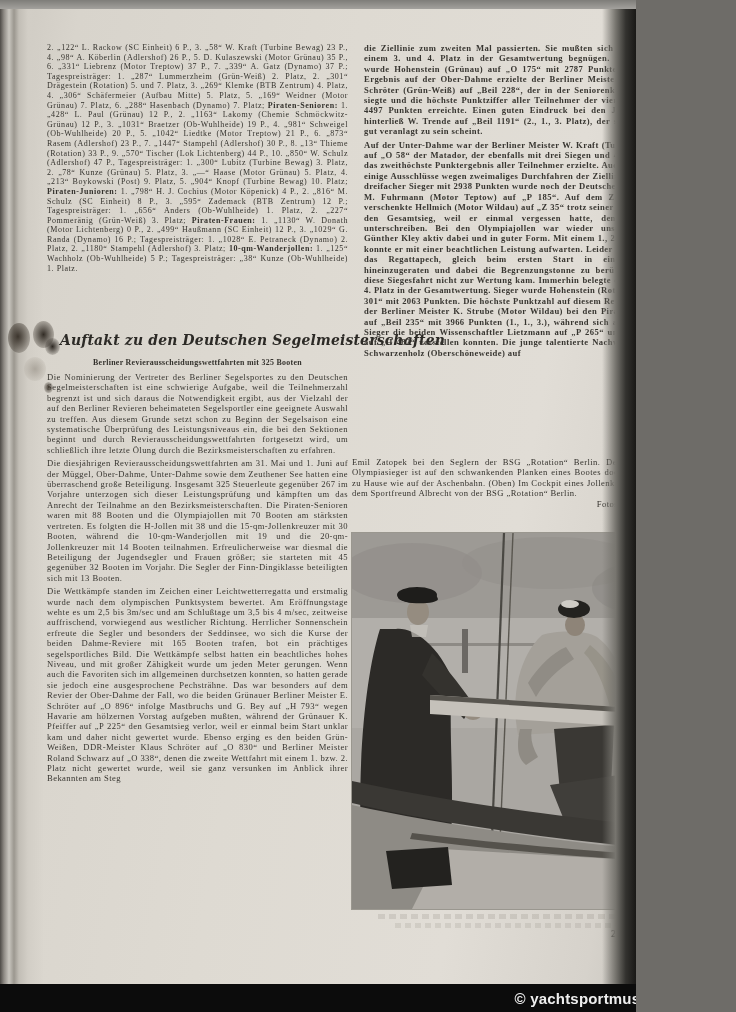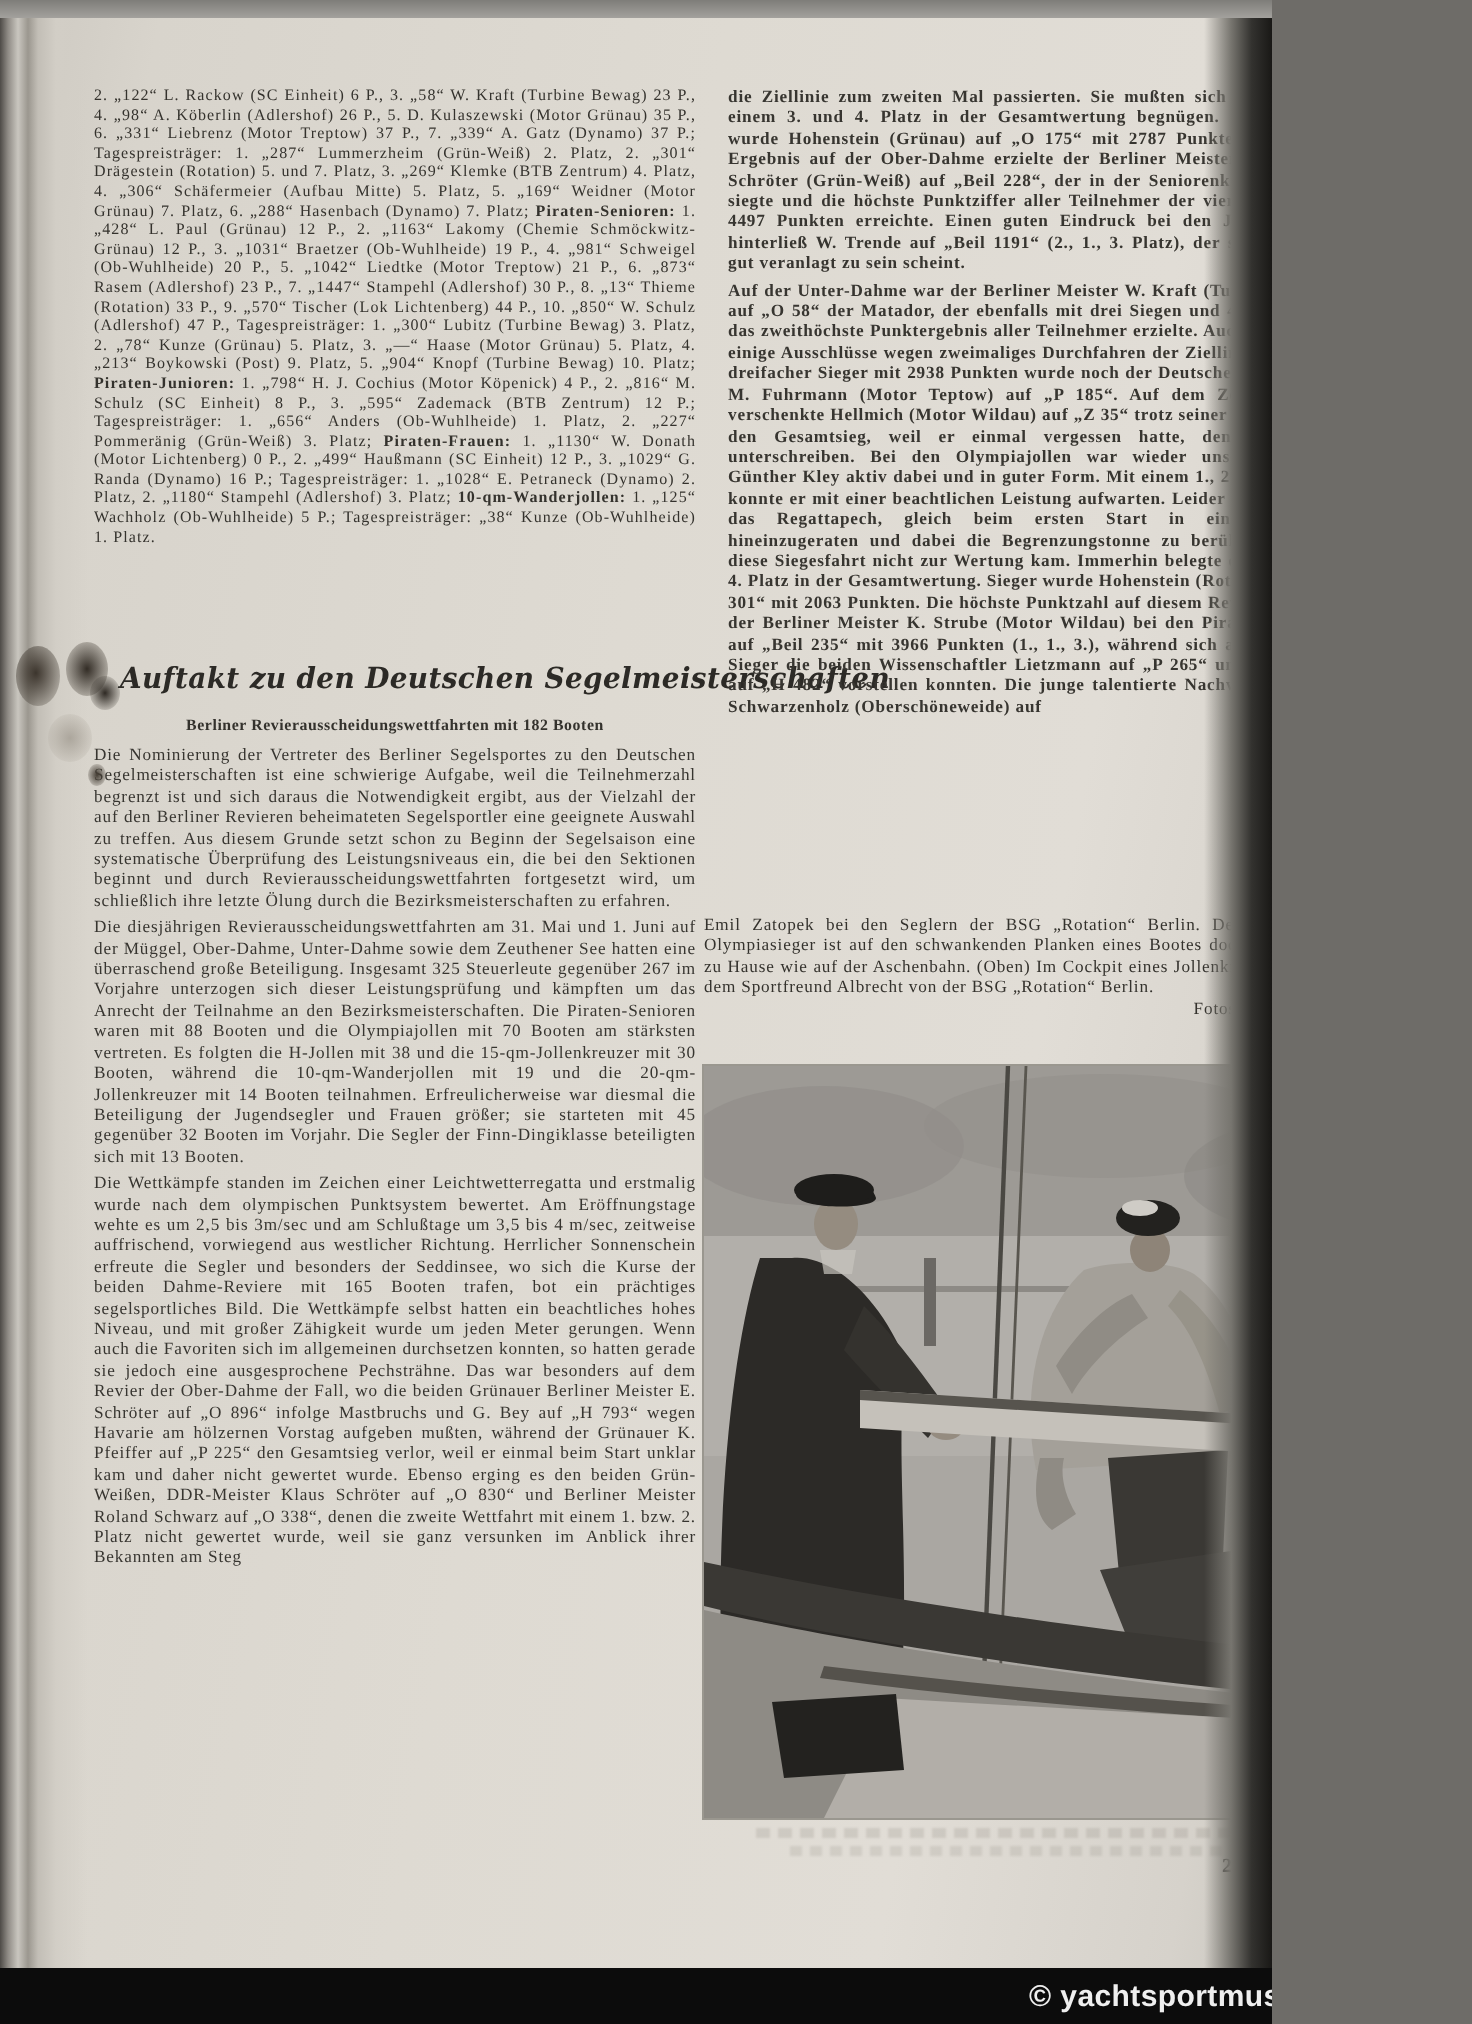--- a/index.html
+++ b/index.html
@@ -65,21 +65,21 @@
 
   <div class="blob b1"></div>
   <div class="blob b2"></div>
   <div class="blob b3"></div>
   <div class="blob b4"></div>
   <div class="blob b5"></div>
 
   <div class="results"><span>2. „122“ L. Rackow (SC Einheit) 6 P., 3. „58“ W. Kraft (Turbine Bewag) 23 P., 4. „98“ A. Köberlin (Adlershof) 26 P., 5. D. Kulaszewski (Motor Grünau) 35 P., 6. „331“ Liebrenz (Motor Treptow) 37 P., 7. „339“ A. Gatz (Dynamo) 37 P.; Tagespreisträger: 1. „287“ Lummerzheim (Grün-Weiß) 2. Platz, 2. „301“ Drägestein (Rotation) 5. und 7. Platz, 3. „269“ Klemke (BTB Zentrum) 4. Platz, 4. „306“ Schäfermeier (Aufbau Mitte) 5. Platz, 5. „169“ Weidner (Motor Grünau) 7. Platz, 6. „288“ Hasenbach (Dynamo) 7. Platz; </span><span class="b">Piraten-Senioren:</span><span> 1. „428“ L. Paul (Grünau) 12 P., 2. „1163“ Lakomy (Chemie Schmöckwitz-Grünau) 12 P., 3. „1031“ Braetzer (Ob-Wuhlheide) 19 P., 4. „981“ Schweigel (Ob-Wuhlheide) 20 P., 5. „1042“ Liedtke (Motor Treptow) 21 P., 6. „873“ Rasem (Adlershof) 23 P., 7. „1447“ Stampehl (Adlershof) 30 P., 8. „13“ Thieme (Rotation) 33 P., 9. „570“ Tischer (Lok Lichtenberg) 44 P., 10. „850“ W. Schulz (Adlershof) 47 P., Tagespreisträger: 1. „300“ Lubitz (Turbine Bewag) 3. Platz, 2. „78“ Kunze (Grünau) 5. Platz, 3. „—“ Haase (Motor Grünau) 5. Platz, 4. „213“ Boykowski (Post) 9. Platz, 5. „904“ Knopf (Turbine Bewag) 10. Platz; </span><span class="b">Piraten-Junioren:</span><span> 1. „798“ H. J. Cochius (Motor Köpenick) 4 P., 2. „816“ M. Schulz (SC Einheit) 8 P., 3. „595“ Zademack (BTB Zentrum) 12 P.; Tagespreisträger: 1. „656“ Anders (Ob-Wuhlheide) 1. Platz, 2. „227“ Pommeränig (Grün-Weiß) 3. Platz; </span><span class="b">Piraten-Frauen:</span><span> 1. „1130“ W. Donath (Motor Lichtenberg) 0 P., 2. „499“ Haußmann (SC Einheit) 12 P., 3. „1029“ G. Randa (Dynamo) 16 P.; Tagespreisträger: 1. „1028“ E. Petraneck (Dynamo) 2. Platz, 2. „1180“ Stampehl (Adlershof) 3. Platz; </span><span class="b">10-qm-Wanderjollen:</span><span> 1. „125“ Wachholz (Ob-Wuhlheide) 5 P.; Tagespreisträger: „38“ Kunze (Ob-Wuhlheide) 1. Platz.</span></div>
 
   <div class="headline">Auftakt zu den Deutschen Segelmeisterschaften</div>
-  <div class="subtitle">Berliner Revierausscheidungswettfahrten mit 182 Booten</div>
+  <div class="subtitle">Berliner Revierausscheidungswettfahrten mit 325 Booten</div>
 
   <div class="col col-left">
     <p>Die Nominierung der Vertreter des Berliner Segelsportes zu den Deutschen Segelmeisterschaften ist eine schwierige Aufgabe, weil die Teilnehmerzahl begrenzt ist und sich daraus die Notwendigkeit ergibt, aus der Vielzahl der auf den Berliner Revieren beheimateten Segelsportler eine geeignete Auswahl zu treffen. Aus diesem Grunde setzt schon zu Beginn der Segelsaison eine systematische Überprüfung des Leistungsniveaus ein, die bei den Sektionen beginnt und durch Revierausscheidungswettfahrten fortgesetzt wird, um schließlich ihre letzte Ölung durch die Bezirksmeisterschaften zu erfahren.</p>
     <p>Die diesjährigen Revierausscheidungswettfahrten am 31. Mai und 1. Juni auf der Müggel, Ober-Dahme, Unter-Dahme sowie dem Zeuthener See hatten eine überraschend große Beteiligung. Insgesamt 325 Steuerleute gegenüber 267 im Vorjahre unterzogen sich dieser Leistungsprüfung und kämpften um das Anrecht der Teilnahme an den Bezirksmeisterschaften. Die Piraten-Senioren waren mit 88 Booten und die Olympiajollen mit 70 Booten am stärksten vertreten. Es folgten die H-Jollen mit 38 und die 15-qm-Jollenkreuzer mit 30 Booten, während die 10-qm-Wanderjollen mit 19 und die 20-qm-Jollenkreuzer mit 14 Booten teilnahmen. Erfreulicherweise war diesmal die Beteiligung der Jugendsegler und Frauen größer; sie starteten mit 45 gegenüber 32 Booten im Vorjahr. Die Segler der Finn-Dingiklasse beteiligten sich mit 13 Booten.</p>
     <p>Die Wettkämpfe standen im Zeichen einer Leichtwetterregatta und erstmalig wurde nach dem olympischen Punktsystem bewertet. Am Eröffnungstage wehte es um 2,5 bis 3m/sec und am Schlußtage um 3,5 bis 4 m/sec, zeitweise auffrischend, vorwiegend aus westlicher Richtung. Herrlicher Sonnenschein erfreute die Segler und besonders der Seddinsee, wo sich die Kurse der beiden Dahme-Reviere mit 165 Booten trafen, bot ein prächtiges segelsportliches Bild. Die Wettkämpfe selbst hatten ein beachtliches hohes Niveau, und mit großer Zähigkeit wurde um jeden Meter gerungen. Wenn auch die Favoriten sich im allgemeinen durchsetzen konnten, so hatten gerade sie jedoch eine ausgesprochene Pechsträhne. Das war besonders auf dem Revier der Ober-Dahme der Fall, wo die beiden Grünauer Berliner Meister E. Schröter auf „O 896“ infolge Mastbruchs und G. Bey auf „H 793“ wegen Havarie am hölzernen Vorstag aufgeben mußten, während der Grünauer K. Pfeiffer auf „P 225“ den Gesamtsieg verlor, weil er einmal beim Start unklar kam und daher nicht gewertet wurde. Ebenso erging es den beiden Grün-Weißen, DDR-Meister Klaus Schröter auf „O 830“ und Berliner Meister Roland Schwarz auf „O 338“, denen die zweite Wettfahrt mit einem 1. bzw. 2. Platz nicht gewertet wurde, weil sie ganz versunken im Anblick ihrer Bekannten am Steg</p>
   </div>
 
   <div class="col col-right">
     <p>die Ziellinie zum zweiten Mal passierten. Sie mußten sich dadurch mit einem 3. und 4. Platz in der Gesamtwertung begnügen. Gesamtsieger wurde Hohenstein (Grünau) auf „O 175“ mit 2787 Punkten. Das beste Ergebnis auf der Ober-Dahme erzielte der Berliner Meister Karl Heinz Schröter (Grün-Weiß) auf „Beil 228“, der in der Seniorenklasse dreimal siegte und die höchste Punktziffer aller Teilnehmer der vier Reviere mit 4497 Punkten erreichte. Einen guten Eindruck bei den Jugendseglern hinterließ W. Trende auf „Beil 1191“ (2., 1., 3. Platz), der segelsportlich gut veranlagt zu sein scheint.</p>
     <p>Auf der Unter-Dahme war der Berliner Meister W. Kraft (Turbine Bewag) auf „O 58“ der Matador, der ebenfalls mit drei Siegen und 4389 Punkten das zweithöchste Punktergebnis aller Teilnehmer erzielte. Auch hier gab es einige Ausschlüsse wegen zweimaliges Durchfahren der Ziellinie. Ebenfalls dreifacher Sieger mit 2938 Punkten wurde noch der Deutsche Segelmeister M. Fuhrmann (Motor Teptow) auf „P 185“. Auf dem Zeuthener See verschenkte Hellmich (Motor Wildau) auf „Z 35“ trotz seiner drei 1. Plätze den Gesamtsieg, weil er einmal vergessen hatte, den Revers zu unterschreiben. Bei den Olympiajollen war wieder unser Präsident Günther Kley aktiv dabei und in guter Form. Mit einem 1., 2. und 3. Platz konnte er mit einer beachtlichen Leistung aufwarten. Leider hatte er auch das Regattapech, gleich beim ersten Start in eine Drängelei hineinzugeraten und dabei die Begrenzungstonne zu berühren, so daß diese Siegesfahrt nicht zur Wertung kam. Immerhin belegte er noch einen 4. Platz in der Gesamtwertung. Sieger wurde Hohenstein (Rotation) auf „O 301“ mit 2063 Punkten. Die höchste Punktzahl auf diesem Revier erreichte der Berliner Meister K. Strube (Motor Wildau) bei den Piraten-Senioren auf „Beil 235“ mit 3966 Punkten (1., 1., 3.), während sich als dreifacher Sieger die beiden Wissenschaftler Lietzmann auf „P 265“ und H. Krüger auf „H 482“ vorstellen konnten. Die junge talentierte Nachwuchsseglerin Schwarzenholz (Oberschöneweide) auf</p>

